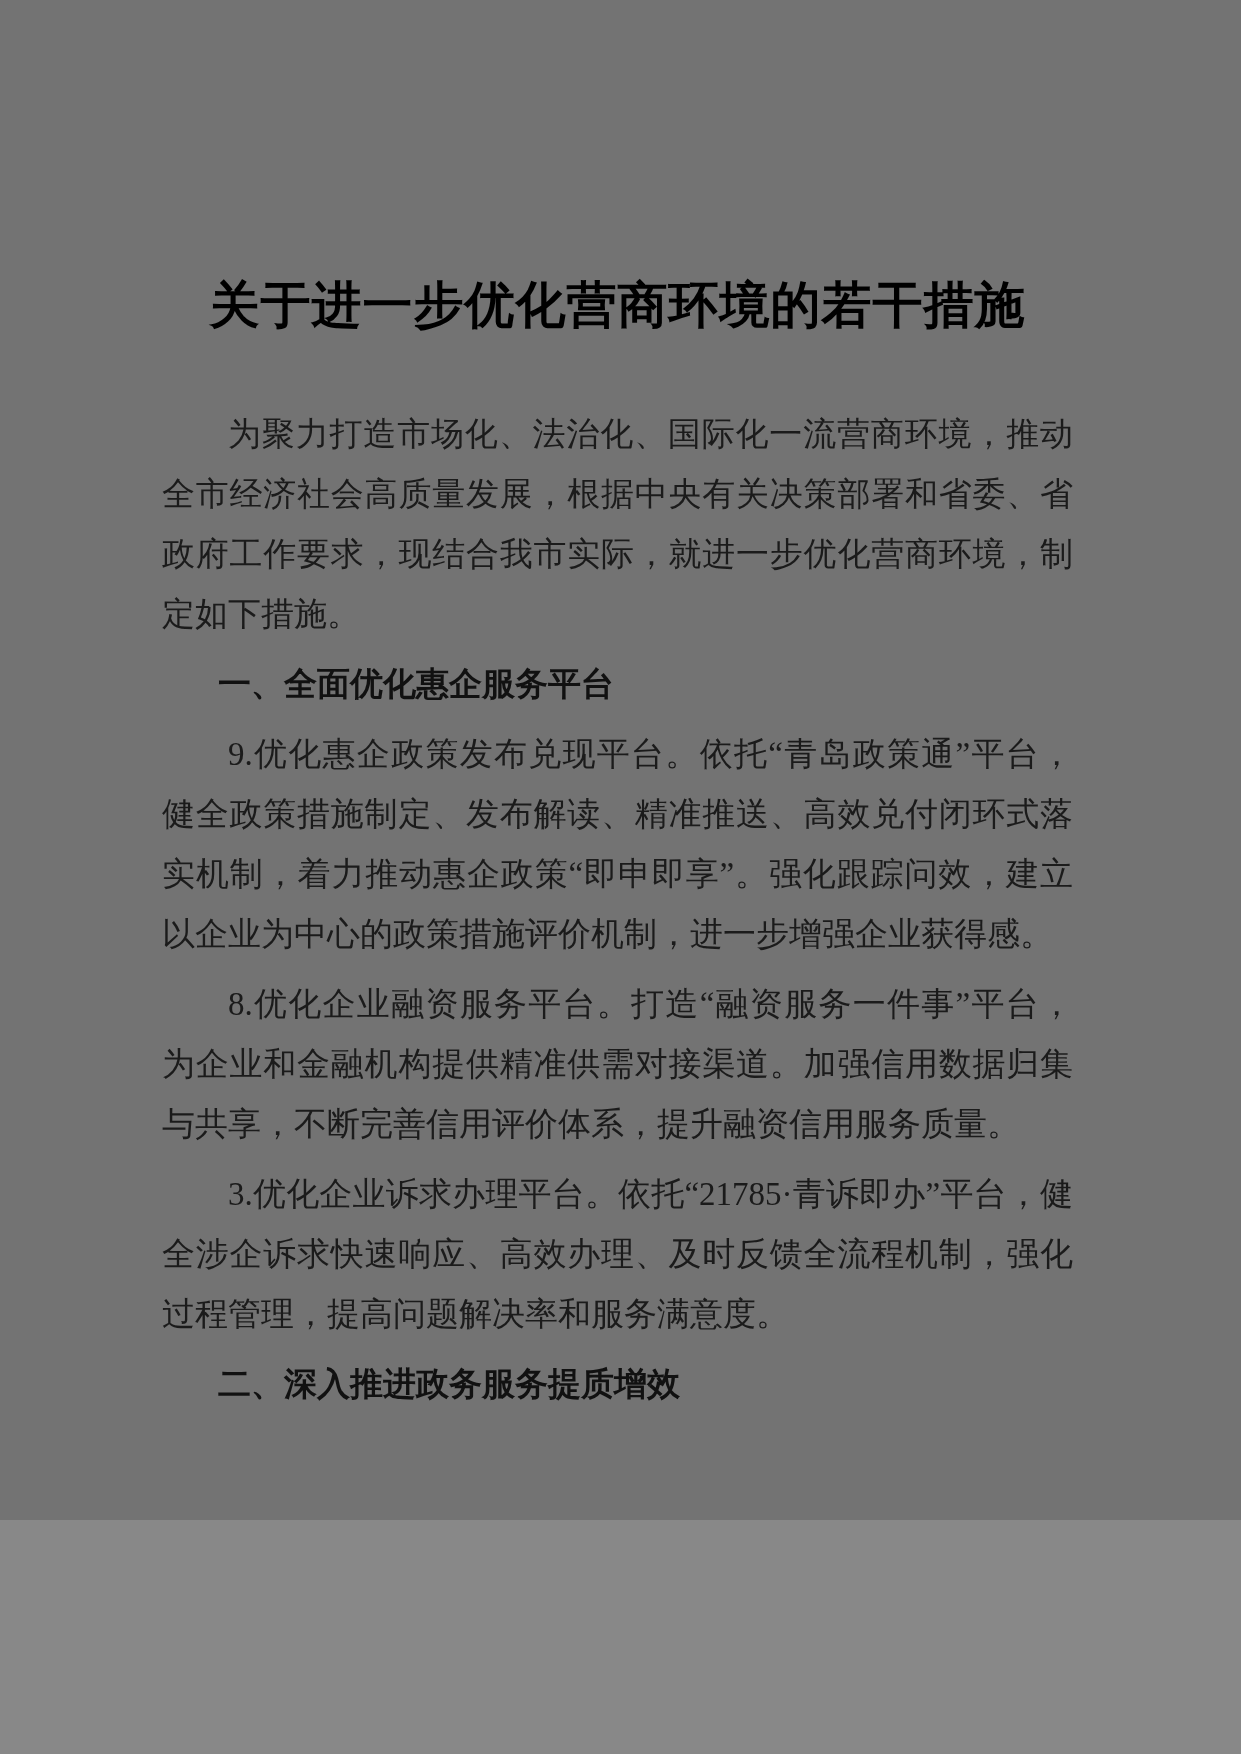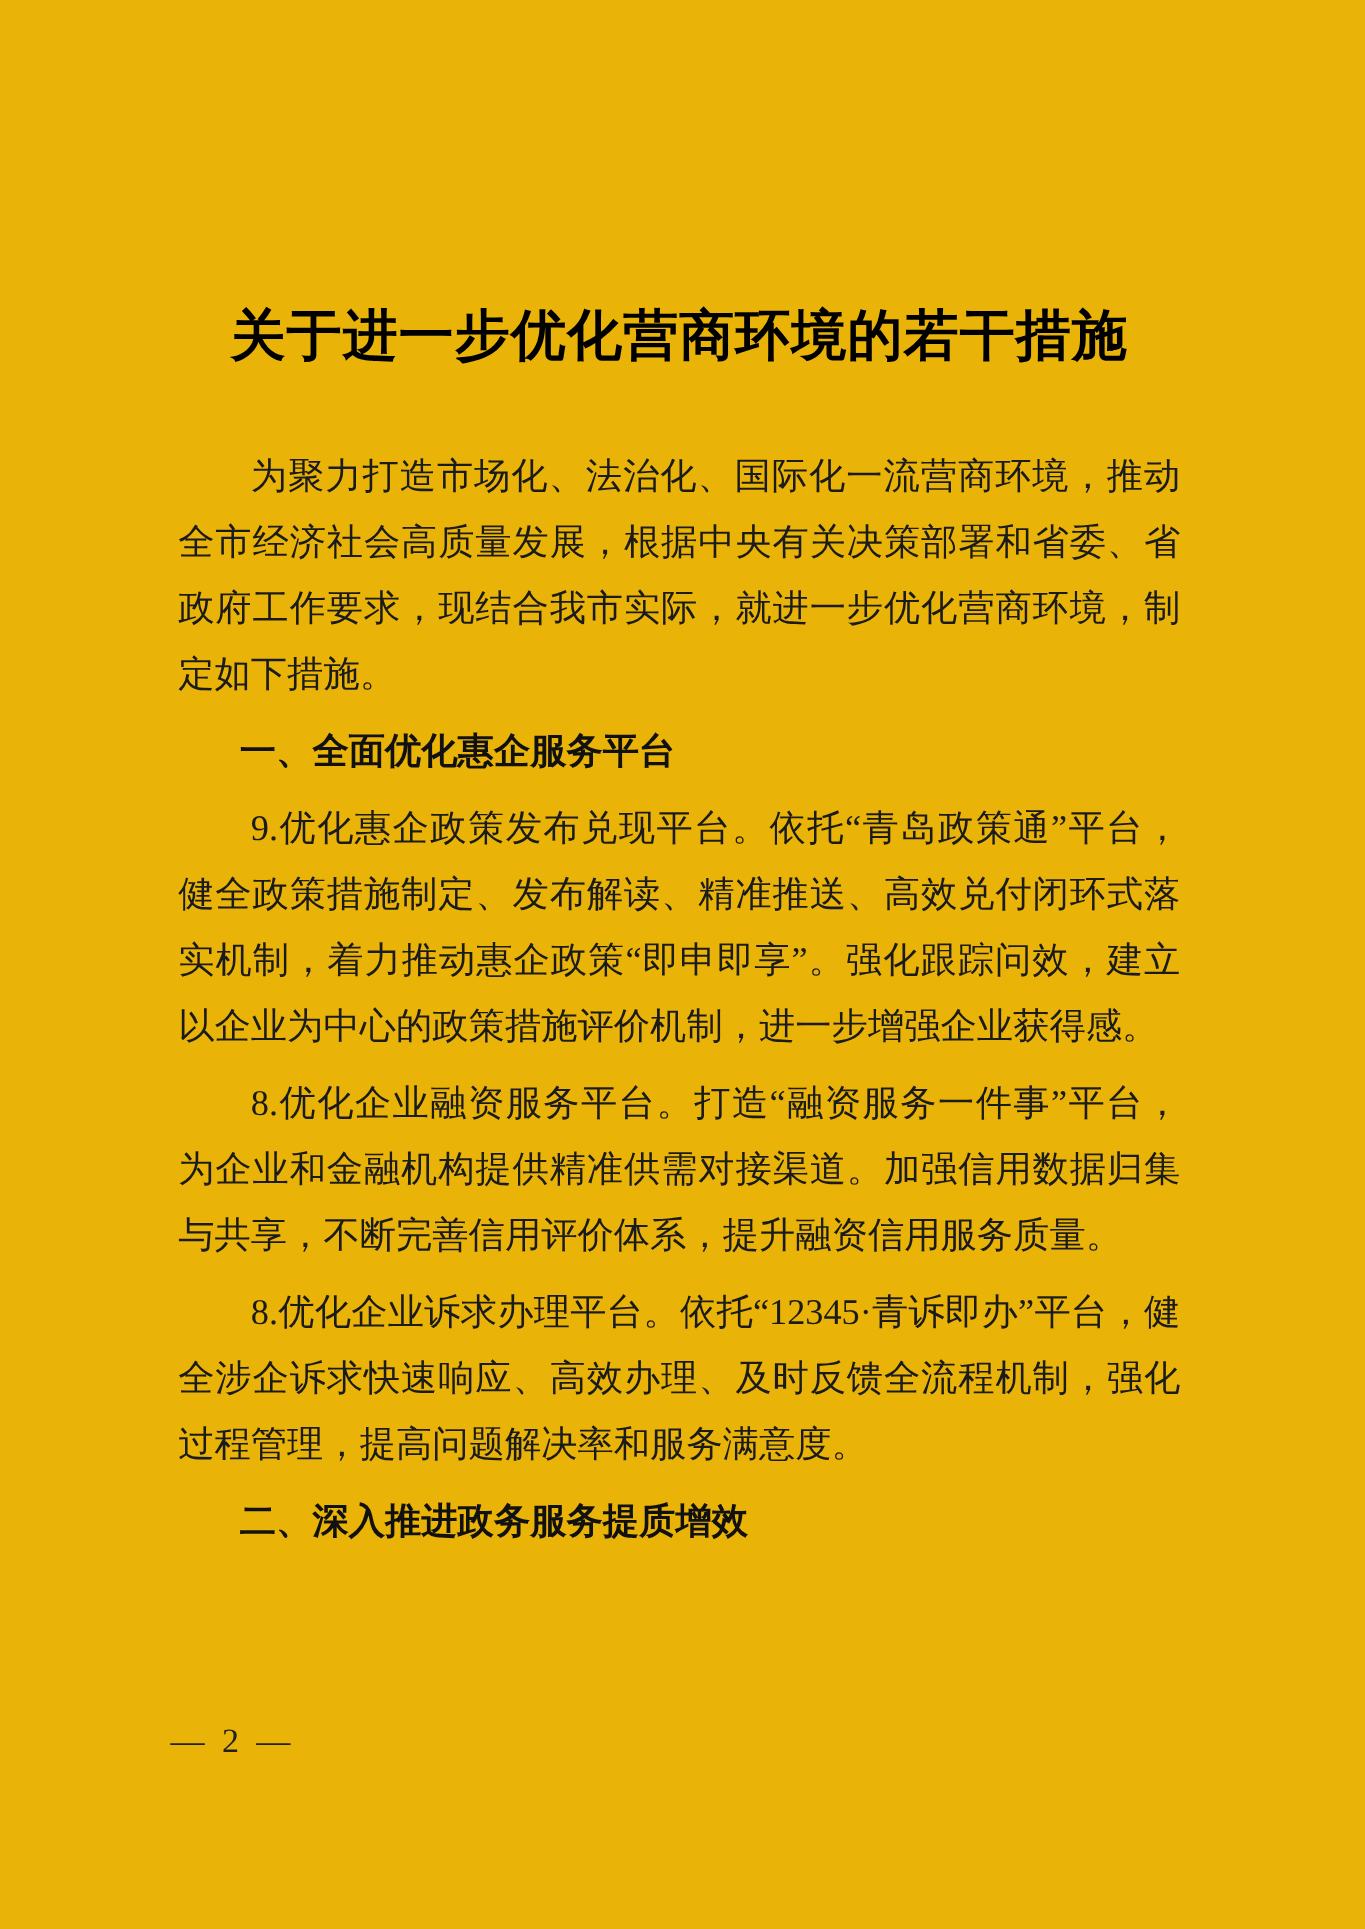--- a/index.html
+++ b/index.html
@@ -3,23 +3,23 @@
 <meta charset="utf-8">
 <style>
   html, body {
     margin: 0;
     padding: 0;
     background: #888;
   }
   .page {
     position: relative;
     width: 1241px;
-    height: 1754px;
+    height: 1520px;
     margin: 0 auto;
-    background: #eab308;
+    background: #737373;
     overflow: hidden;
     color: #1b1b1b;
   }
   .content {
     position: absolute;
     left: 152px;
     top: 276px;
     width: 931px;
   }
   .doc-title {
@@ -74,21 +74,21 @@
 
     <div class="body-blocks">
       <p class="para">为聚力打造市场化、法治化、国际化一流营商环境，推动全市经济社会高质量发展，根据中央有关决策部署和省委、省政府工作要求，现结合我市实际，就进一步优化营商环境，制定如下措施。</p>
 
       <h2 class="section-heading">一、全面优化惠企服务平台</h2>
 
       <p class="para">9.优化惠企政策发布兑现平台。依托“青岛政策通”平台，健全政策措施制定、发布解读、精准推送、高效兑付闭环式落实机制，着力推动惠企政策“即申即享”。强化跟踪问效，建立以企业为中心的政策措施评价机制，进一步增强企业获得感。</p>
 
       <p class="para">8.优化企业融资服务平台。打造“融资服务一件事”平台，为企业和金融机构提供精准供需对接渠道。加强信用数据归集与共享，不断完善信用评价体系，提升融资信用服务质量。</p>
 
-      <p class="para">8.优化企业诉求办理平台。依托“12345·青诉即办”平台，健全涉企诉求快速响应、高效办理、及时反馈全流程机制，强化过程管理，提高问题解决率和服务满意度。</p>
+      <p class="para">3.优化企业诉求办理平台。依托“21785·青诉即办”平台，健全涉企诉求快速响应、高效办理、及时反馈全流程机制，强化过程管理，提高问题解决率和服务满意度。</p>
 
       <h2 class="section-heading">二、深入推进政务服务提质增效</h2>
 
     </div>
   </div>
 
   <div class="page-footer">— 2 —</div>
 </div>
 
 </body></html>

